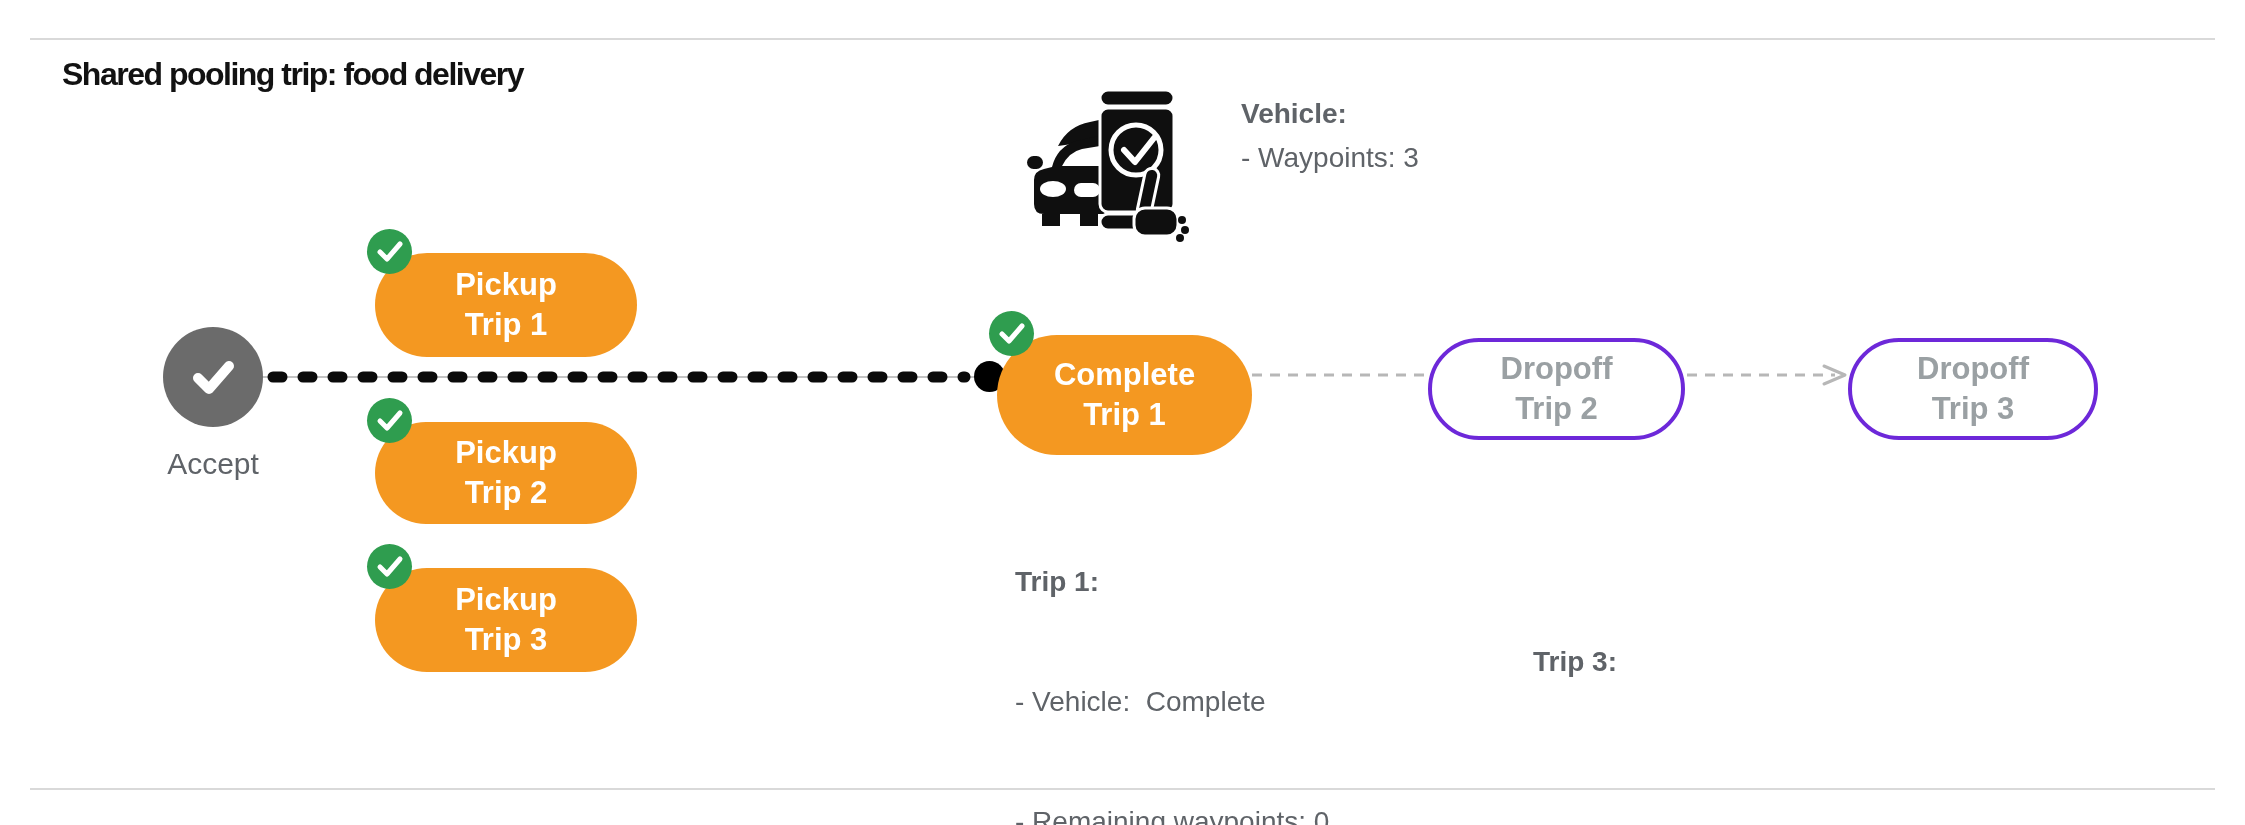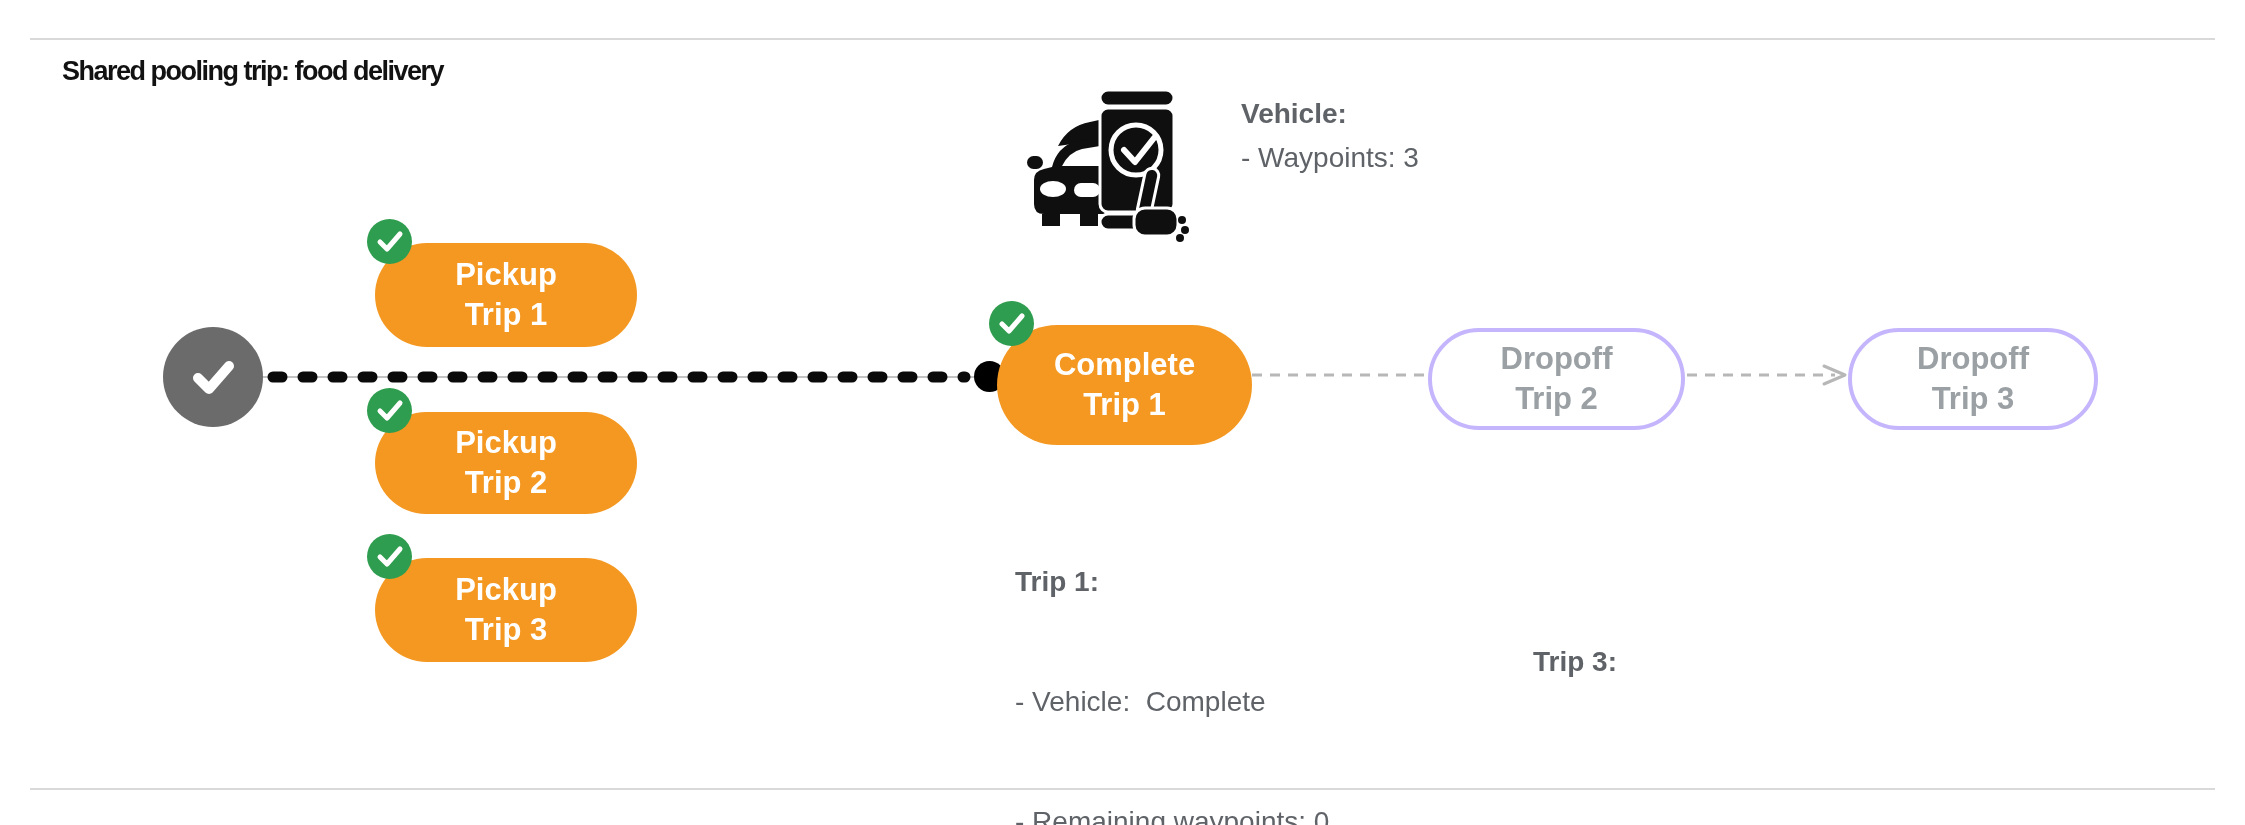--- a/index.html
+++ b/index.html
@@ -4,42 +4,42 @@
 <style>
   html,body{margin:0;padding:0;background:#ffffff;}
   .canvas{
     position:relative;width:2245px;height:825px;background:#ffffff;
     font-family:"Liberation Sans",sans-serif;overflow:hidden;
   }
   .rule{position:absolute;left:30px;width:2185px;height:2px;background:#d9d9d9;}
   .rule.top{top:38px;}
   .rule.bottom{top:788px;}
   .title{
-    position:absolute;left:62px;top:56px;font-size:27px;font-weight:700;
+    position:absolute;left:62px;top:56px;font-size:32px;font-weight:700;
     color:#121212;letter-spacing:-1.5px;white-space:nowrap;
   }
   .vehicle-icon{position:absolute;left:1022px;top:84px;width:170px;height:160px;}
   .vehicle-info{position:absolute;left:1241px;top:92px;font-size:28px;line-height:44px;color:#5f6368;}
   .vehicle-info .b{font-weight:700;}
   .accept-circle{
     position:absolute;left:163px;top:327px;width:100px;height:100px;border-radius:50%;
     background:#6b6b6b;display:flex;align-items:center;justify-content:center;
   }
   .accept-label{
     position:absolute;left:87px;top:444px;width:252px;text-align:center;
     font-size:30px;line-height:40px;color:#5f6368;
   }
   .connector{position:absolute;}
   .end-dot{position:absolute;left:974px;top:361px;width:31px;height:31px;border-radius:50%;background:#000;}
   .pill{
     position:absolute;display:flex;flex-direction:column;align-items:center;justify-content:center;
-    text-align:center;font-weight:700;font-size:31px;line-height:40px;border-radius:60px;box-sizing:border-box;
+    text-align:center;font-weight:700;font-size:31px;line-height:40px;border-radius:60px;box-sizing:border-box;margin-top:10px;
   }
   .pill.orange{background:#F49821;color:#ffffff;}
-  .pill.outline{background:#ffffff;border:4px solid #c4b5fd;color:#9aa0a3;}
+  .pill.outline{background:#ffffff;border:4px solid #6d28d9;color:#9aa0a3;}
   .badge{
     position:absolute;left:-8px;top:-24px;width:45px;height:45px;border-radius:50%;
     background:#2F9D4F;display:flex;align-items:center;justify-content:center;
   }
   .statusblock{position:absolute;font-size:28px;line-height:40px;color:#5f6368;white-space:pre-wrap;}
   .statusblock .h{font-weight:700;}
 </style>
 </head>
 <body>
 
@@ -83,20 +83,21 @@
     <div class="b">Vehicle:</div>
     <div>- Waypoints: 3</div>
   </div>
 
   <div class="accept-circle">
     <svg width="62" height="62" viewBox="0 0 62 62">
       <path d="M16,32 L27,43 L47,20" stroke="#ffffff" stroke-width="10" fill="none" stroke-linecap="round" stroke-linejoin="round"></path>
     </svg>
   </div>
   <div class="accept-label">
+    <div>Accept</div>
   </div>
 
   <div class="connector" style="left:263px;top:370px;">
     <svg width="712" height="14">
       <line x1="0" y1="7" x2="712" y2="7" stroke="#c3c3c3" stroke-width="2"></line>
       <line x1="10" y1="7" x2="702" y2="7" stroke="#0a0a0a" stroke-width="11" stroke-linecap="round" stroke-dasharray="9 21"></line>
     </svg>
   </div>
   <div class="end-dot"></div>
 

